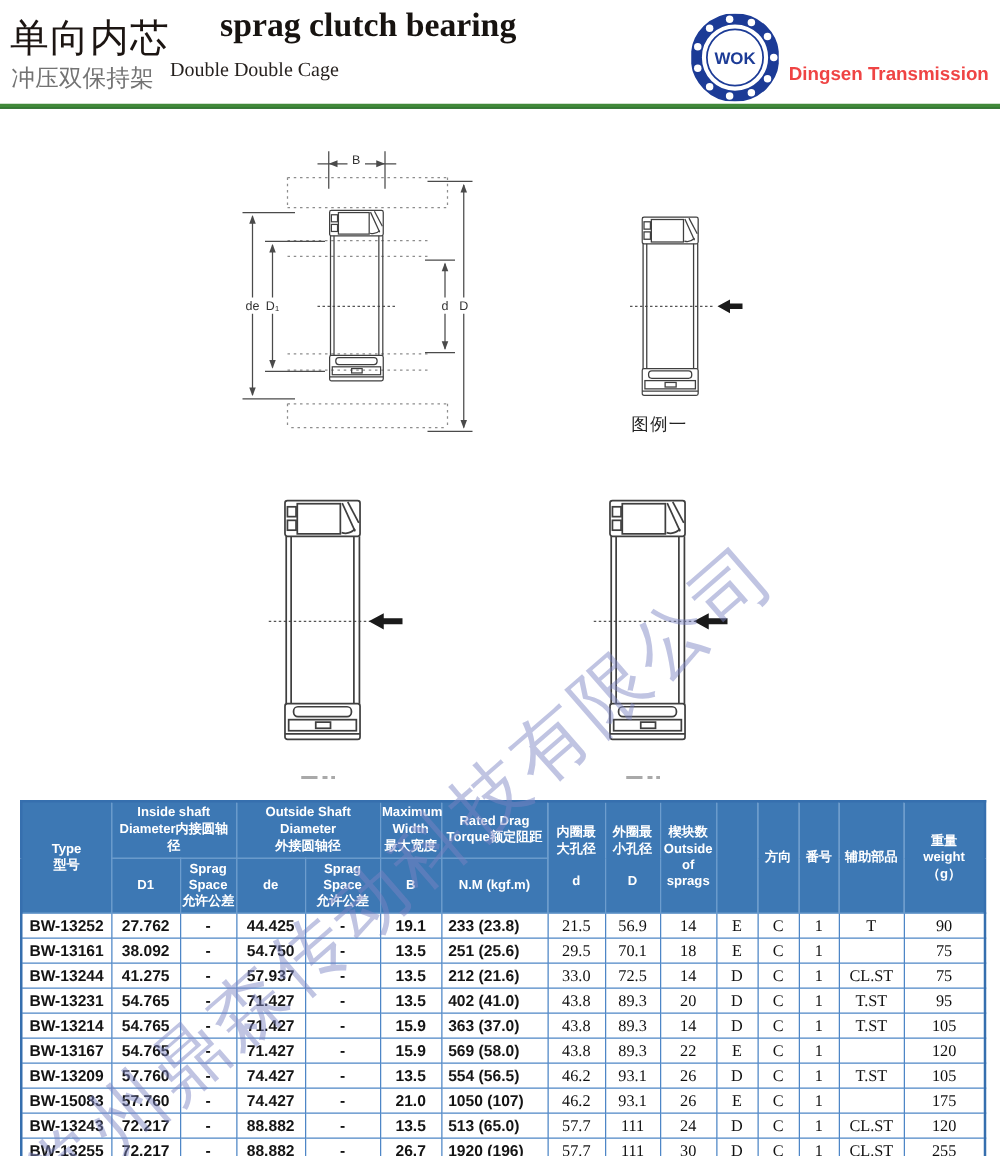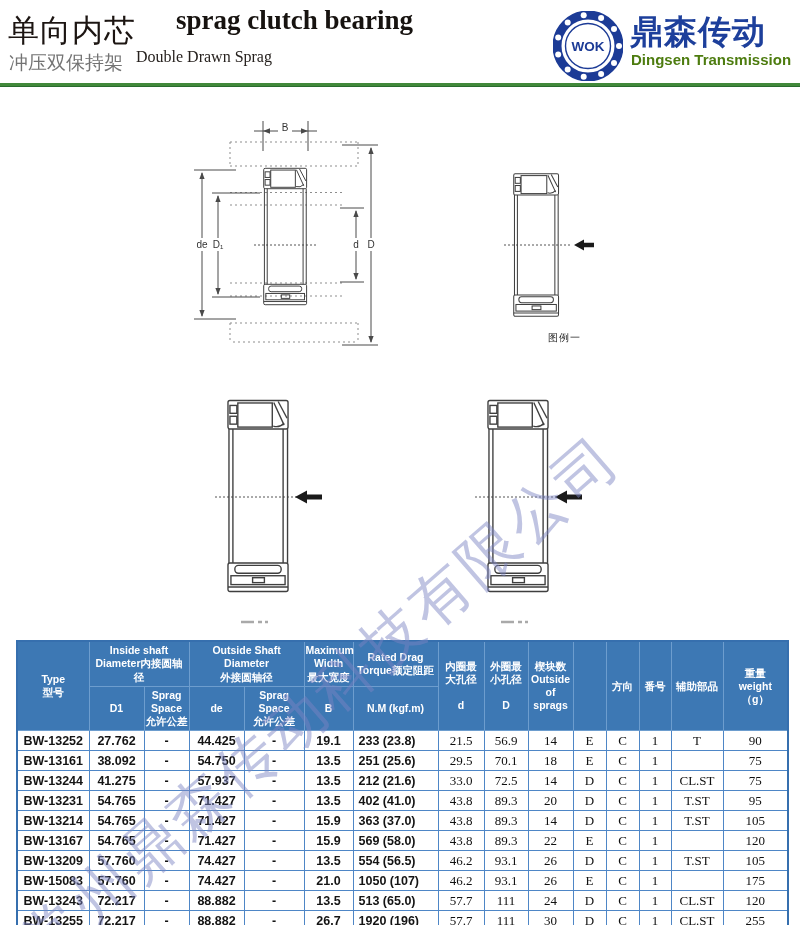--- a/index.html
+++ b/index.html
@@ -13,28 +13,28 @@
   .title-en{position:absolute;left:164px;top:5px;font-size:27px;font-weight:700;
     font-family:"Liberation Serif",serif;color:#171310;margin-left:12px;}
   .sub-cn{position:absolute;left:9px;top:50px;font-size:19px;color:#737373;}
   .sub-en{position:absolute;left:136px;top:48px;font-size:16px;
     font-family:"Liberation Serif",serif;color:#26211e;}
   .logo{position:absolute;left:553px;top:11px;width:240px;height:68px;}
   .logo svg{position:absolute;left:0;top:0;}
   .brand-cn{position:absolute;left:77px;top:4px;font-size:33px;font-weight:800;
     color:#1d3f9b;letter-spacing:1px;line-height:1;}
   .brand-en{position:absolute;left:78px;top:41px;font-size:15px;font-weight:700;
-    color:#4d7c0f;line-height:1;}
+    color:#ef4444;line-height:1;}
   .green-rule{position:absolute;left:0;top:83px;width:800px;height:3px;
     background:#41893a;border-bottom:1px solid #2a6b2e;}
   
   .drawing{position:absolute;}
   .drawing svg{display:block;}
-  .legend-caption{position:absolute;left:505px;top:331px;width:76px;text-align:right;
-    font-size:10px;color:#222;letter-spacing:1px;}
+  .legend-caption{position:absolute;left:505px;top:331px;width:76px;text-align:left;
+    font-size:14px;color:#222;letter-spacing:1px;}
   
   .watermark{position:absolute;left:58px;top:902px;transform-origin:0 100%;
     transform:rotate(-41deg);font-size:60px;letter-spacing:4px;white-space:nowrap;
     color:rgba(124,131,194,0.48);z-index:6;pointer-events:none;font-weight:400;}
   
   table.spec{position:absolute;left:16px;top:640px;width:771px;border-collapse:collapse;
     table-layout:fixed;z-index:2;border:2px solid #366fae;border-bottom:3px solid #366fae;}
   table.spec th{background:#3d78b4;color:#ffffff;font-weight:700;font-size:10.5px;
     line-height:1.25;border:1px solid #6d9dce;white-space:pre-line;
     vertical-align:middle;text-align:center;padding:2px 1px;}
@@ -46,42 +46,41 @@
   table.spec td.nm{text-align:left;padding-left:5px;}
   tr.hdr1 th{height:40px;}
   tr.hdr2 th{height:38px;}
 </style>
 </head>
 <body>
 
 <div class="title-cn">单向内芯</div>
 <div class="title-en">sprag clutch bearing</div>
 <div class="sub-cn">冲压双保持架</div>
-<div class="sub-en">Double Drawn Sprag</div>
+<div class="sub-en">Double Double Cage</div>
 
 <div class="logo">
   <svg width="70" height="70" viewBox="0 0 70 70">
     <circle cx="35" cy="35" r="31" fill="none" stroke="#1c3b96" stroke-width="9"></circle>
     <circle cx="35" cy="35" r="22.5" fill="#ffffff" stroke="#1c3b96" stroke-width="1.4"></circle>
     <g fill="#ffffff">
       <circle cx="66" cy="35" r="3"></circle>
         <circle cx="61" cy="52" r="3"></circle>
         <circle cx="48.1" cy="63.1" r="3"></circle>
       <circle cx="30.7" cy="65.7" r="3"></circle>
         <circle cx="14.7" cy="58.4" r="3"></circle>
         <circle cx="5.2" cy="43.5" r="3"></circle>
       <circle cx="5.2" cy="26.4" r="3"></circle>
         <circle cx="14.7" cy="11.6" r="3"></circle>
         <circle cx="30.7" cy="4.3" r="3"></circle>
       <circle cx="48.1" cy="6.9" r="3"></circle>
         <circle cx="61" cy="18.1" r="3"></circle>
     </g>
     <text x="35" y="40" text-anchor="middle" font-size="13.5" font-weight="bold" fill="#1c3b96" font-family="Liberation Sans, sans-serif">WOK</text>
   </svg>
-  <div class="brand-cn">鼎森传动</div>
   <div class="brand-en">Dingsen Transmission</div>
 </div>
 
 <div class="green-rule"></div>
 
 <svg style="position:absolute;width:0;height:0" aria-hidden="true">
   <defs>
     <symbol id="bp" viewBox="0 0 64 200">
       <g fill="none" stroke="#3f3f3f" stroke-width="1.4">
         <rect x="1" y="3" width="61" height="29" rx="2"></rect>

